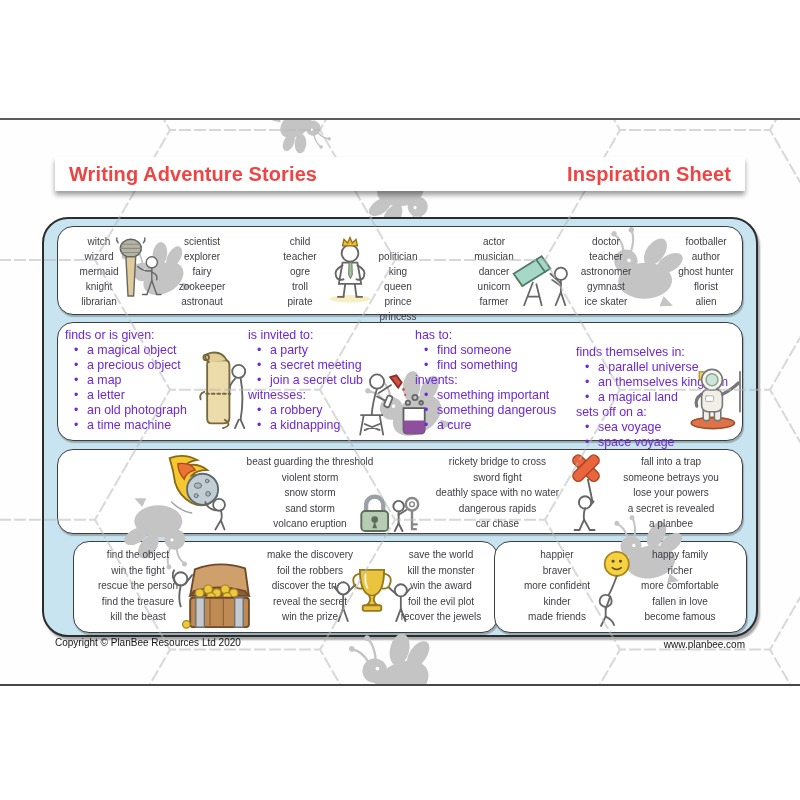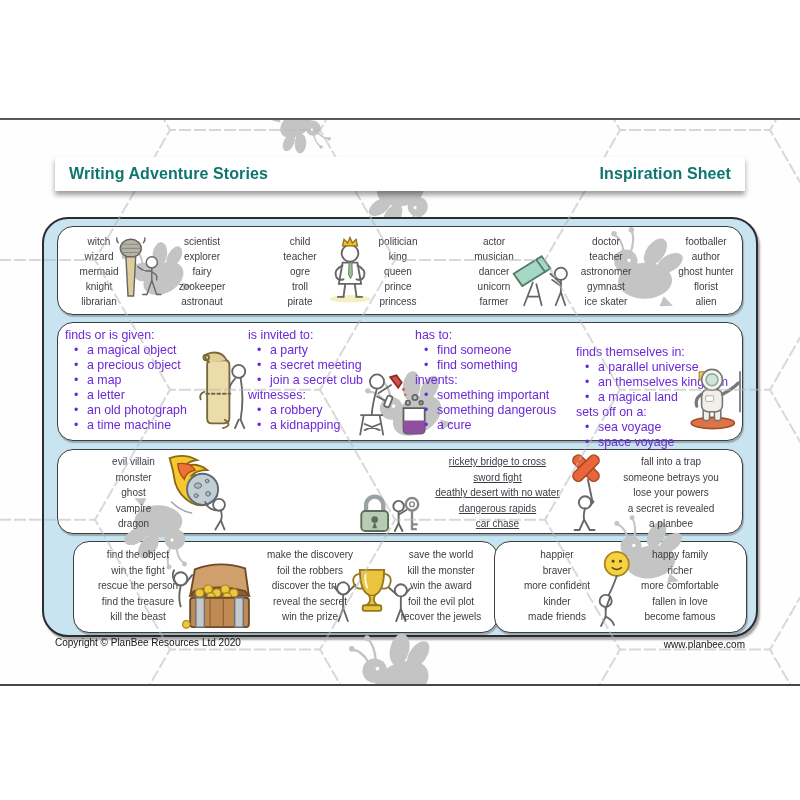--- a/index.html
+++ b/index.html
@@ -7,21 +7,21 @@
        font-family:"Liberation Sans", sans-serif;}
   .band{position:absolute;left:0;top:118px;width:800px;height:564px;background:#fefefe;
         border-top:2px solid #5a5a5a;border-bottom:2px solid #474747;overflow:hidden;}
   #hex-layer{position:absolute;left:0;top:0;width:800px;height:564px;z-index:4;pointer-events:none;opacity:.55;}
   #hex-layer polygon{fill:none;stroke:#b9b9b9;stroke-width:2;stroke-dasharray:6 9;}
   .bee{position:absolute;}
   .z1{z-index:1;}
   .hdr{position:absolute;left:55px;top:37px;width:690px;height:34px;background:#ffffff;z-index:5;
        box-shadow:0 4px 5px rgba(0,0,0,.38);display:flex;justify-content:space-between;align-items:center;
        padding:0 14px;box-sizing:border-box;}
-  .hdr .t{font-weight:bold;font-size:16px;color:#0f766e;letter-spacing:.1px;white-space:nowrap;}
+  .hdr .t{font-weight:bold;font-size:20px;color:#ef4444;letter-spacing:.1px;white-space:nowrap;}
   .panel{position:absolute;left:42px;top:97px;width:716px;height:420px;background:#c8e4f1;
          border:2px solid #2c2c2c;border-radius:26px;box-shadow:2px 3px 2px rgba(0,0,0,.35);box-sizing:border-box;}
   .wbox{position:absolute;background:#ffffff;border:1.5px solid #3e3e3e;border-radius:16px;
         box-shadow:1px 2px 1px rgba(0,0,0,.25);box-sizing:border-box;}
   .content{position:absolute;left:0;top:0;right:0;bottom:0;z-index:2;}
   .col{position:absolute;text-align:center;color:#3c3c45;font-size:10px;line-height:15px;white-space:nowrap;}
   .col-lg{line-height:15.6px;}
   .group{position:absolute;font-size:12.4px;line-height:15px;color:#6d28d9;}
   .g-head{white-space:nowrap;}
   .b-item{position:relative;padding-left:22px;white-space:nowrap;}
@@ -106,21 +106,21 @@
           <ellipse cx="28" cy="67" rx="22" ry="4" fill="#f6efc3" stroke="none"></ellipse>
           <path d="M23,50 l-2,15 M33,50 l2,15"></path>
             <path d="M21,65 h-6 M35,65 h6"></path>
           <path d="M20,28 h16 l4,23 h-24 Z" fill="#ffffff"></path>
           <path d="M27,28 h3 l0.5,13 l-2,4 l-2,-4 Z" fill="#a5bda2" stroke="#6f8a6c" stroke-width="1.2"></path>
           <path d="M20,31 q-10,5 -7,12 q2,5 8,3"></path>
             <path d="M36,31 q10,5 7,12 q-2,5 -8,3"></path>
           <circle cx="28" cy="18" r="9" fill="#ffffff"></circle>
           <path d="M20,10 l1.5,-7 l4,4 l2.5,-6 l2.5,6 l4,-4 l1.5,7 Z" fill="#eec033" stroke="#96721c" stroke-width="1.5"></path>
         </svg>
-        <div class="col" style="left:294px;top:7px;width:92px;">
+        <div class="col" style="left:294px;top:22px;width:92px;">
             <div class="word-line">politician</div>
             <div class="word-line">king</div>
             <div class="word-line">queen</div>
             <div class="word-line">prince</div>
             <div class="word-line">princess</div>
           </div>
         <div class="col" style="left:390px;top:7px;width:92px;">
             <div class="word-line">actor</div>
             <div class="word-line">musician</div>
             <div class="word-line">dancer</div>
@@ -245,58 +245,58 @@
           <path d="M17,42 q-9,6 -6,15" stroke-width="4"></path>
           <path d="M43,42 q12,-6 20,-14" stroke-width="4"></path>
           <circle cx="30" cy="24" r="13" fill="#f8f7f0"></circle>
           <circle cx="30" cy="24" r="7.5" fill="#cfe5da" stroke="#8aa89a"></circle>
         </svg>
       </div>
     </div>
 
     <div class="wbox" style="left:13px;top:230px;width:686px;height:85px;">
       <div class="content">
-        <div class="col col-lg" style="left:28px;top:4px;width:95px;">
-            <div class="word-line">evil villain</div>
-            <div class="word-line">monster</div>
-            <div class="word-line">ghost</div>
-            <div class="word-line">vampire</div>
-            <div class="word-line">dragon</div>
-          </div>
         <svg class="icon" style="left:108px;top:2px;" width="64" height="80" viewBox="0 0 70 86" fill="none" stroke="#666666" stroke-width="2" stroke-linecap="round">
           <path d="M4,6 Q20,0 34,8 Q25,9 20,15 Q34,10 45,19 Q33,19 28,25 Q45,23 53,35 L56,47 Q45,63 28,55 Q14,47 10,33 Q8,19 4,6 Z" fill="#f5c832" stroke="#8a6a10"></path>
           <path d="M13,12 Q26,10 32,19 Q22,21 20,29 Q13,21 13,12 Z" fill="#ea7337" stroke="#b04a16" stroke-width="1.5"></path>
           <circle cx="40" cy="40" r="17" fill="#c3ced4" stroke="#5c6a73"></circle>
           <ellipse cx="35" cy="36" rx="4" ry="3" fill="#aab8c0" stroke="#5c6a73" stroke-width="1"></ellipse>
           <circle cx="46" cy="45" r="2.6" fill="#aab8c0" stroke="#5c6a73" stroke-width="1"></circle>
           <circle cx="45" cy="31" r="2" fill="#aab8c0" stroke="#5c6a73" stroke-width="1"></circle>
           <circle cx="33" cy="47" r="2.2" fill="#aab8c0" stroke="#5c6a73" stroke-width="1"></circle>
           <path d="M6,54 q10,10 22,12" stroke="#98a4aa" stroke-width="1.5"></path>
           <circle cx="58" cy="57" r="6.5" fill="#ffffff"></circle>
           <path d="M54,63 q-9,-2 -11,-9"></path>
             <path d="M60,63 q2,7 0,11"></path>
           <path d="M60,74 l-6,10 M60,74 l4,10"></path>
         </svg>
+        <div class="col col-lg" style="left:172px;top:4px;width:160px;">
+            <div class="word-line">beast guarding the threshold</div>
+            <div class="word-line">violent storm</div>
+            <div class="word-line">snow storm</div>
+            <div class="word-line">sand storm</div>
+            <div class="word-line">volcano eruption</div>
+          </div>
         <svg class="icon" style="left:300px;top:38px;" width="64" height="44" viewBox="0 0 66 46" fill="none" stroke="#666666" stroke-width="2" stroke-linecap="round">
           <path d="M8,26 v-8 a9,9 0 0 1 18,0 v8" stroke="#9aa0a6" stroke-width="4.5"></path>
           <rect x="3" y="24" width="28" height="21" rx="4" fill="#b7cdb3" stroke="#5c6e5a"></rect>
           <circle cx="17" cy="33" r="3.5" fill="#5c6e5a" stroke="none"></circle>
           <path d="M17,35 l-2.5,7 h5 Z" fill="#5c6e5a" stroke="none"></path>
           <circle cx="42" cy="19" r="5.5" fill="#ffffff"></circle>
           <path d="M42,25 v12"></path>
             <path d="M42,28 l8,-5"></path>
             <path d="M42,37 l-4,8 M42,37 l4,8"></path>
           <circle cx="56" cy="17" r="6.5" fill="#ffffff" stroke="#888888" stroke-width="2.5"></circle>
           <circle cx="56" cy="17" r="2.5" stroke="#888888" stroke-width="1.5"></circle>
           <path d="M56,24 v19 M56,38 h5 M56,43 h4" stroke="#888888" stroke-width="2.5"></path>
         </svg>
-        <div class="col col-lg" style="left:352px;top:4px;width:175px;text-decoration:underline;">
+        <div class="col col-lg" style="left:352px;top:4px;width:175px;">
             <div class="word-line">rickety bridge to cross</div>
             <div class="word-line">sword fight</div>
-            <div class="word-line">deathly desert with no water</div>
+            <div class="word-line">deathly space with no water</div>
             <div class="word-line">dangerous rapids</div>
             <div class="word-line">car chase</div>
           </div>
         <svg class="icon" style="left:506px;top:3px;" width="44" height="78" viewBox="0 0 46 82" fill="none" stroke="#666666" stroke-width="2" stroke-linecap="round">
           <path d="M25,28 L30,52" stroke-width="2"></path>
           <g transform="translate(23,16)">
             <rect x="-17" y="-5.5" width="34" height="11" rx="5" transform="rotate(45)" fill="#e9653c" stroke="#a84526" stroke-width="1.5"></rect>
             <rect x="-17" y="-5.5" width="34" height="11" rx="5" transform="rotate(-45)" fill="#e9653c" stroke="#a84526" stroke-width="1.5"></rect>
           </g>
           <circle cx="22" cy="52" r="6.5" fill="#ffffff"></circle>

